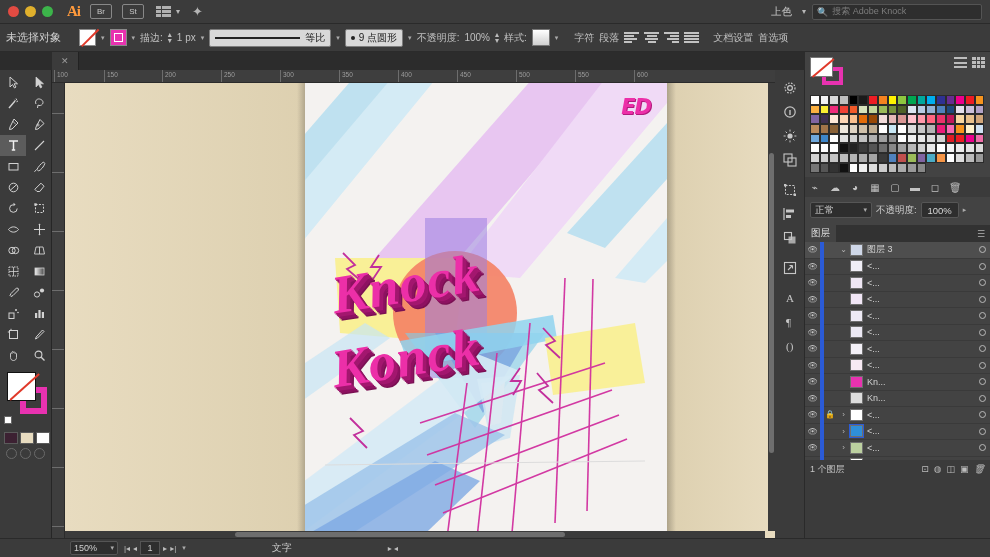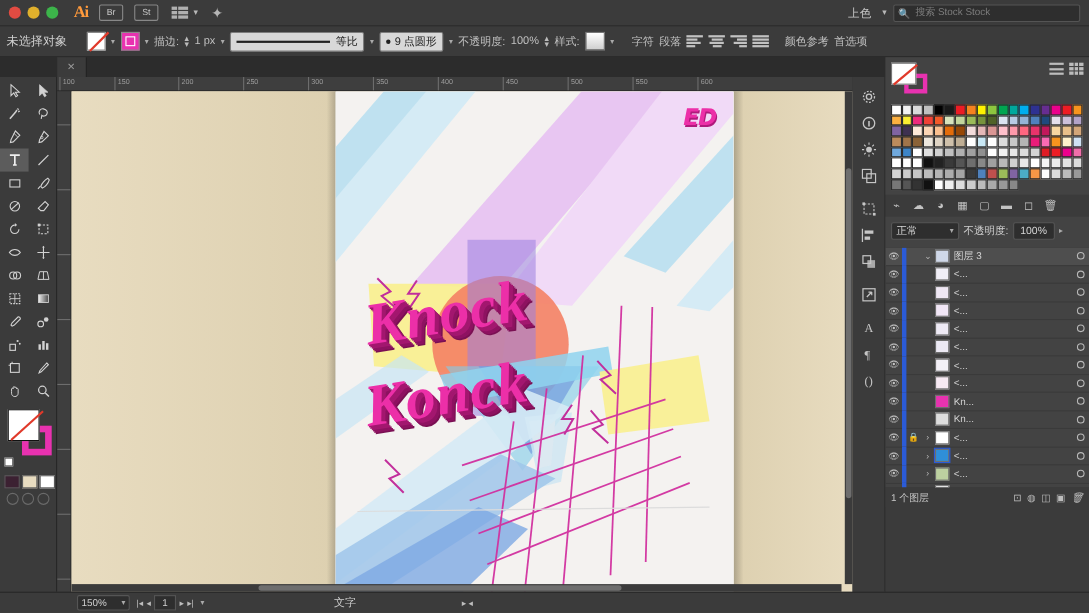--- a/index.html
+++ b/index.html
@@ -216,21 +216,21 @@
         <i></i>
         <i></i>
     </div>
     <span class="chev">▾</span>
     <div class="rocket">✦</div>
     <div class="mb-right">
       <span class="mb-lbl">上色</span>
       <span class="chev">▾</span>
       <div class="stock-search">
         <span class="mag">🔍</span>
-        <span class="ph">搜索 Stock Stock</span>
+        <span class="ph">搜索 Adobe Knock</span>
       </div>
     </div>
   </div>
 
   <div class="controlbar">
     <span class="cb-txt">未选择对象</span>
     <span style="width:8px"></span>
     <div class="sw-none"></div>
     <span class="mini-chev">▾</span>
     <div class="sw-mag">
@@ -278,21 +278,21 @@
         <i></i>
         <i></i>
       </div>
     <div class="align-ico j">
         <i></i>
         <i></i>
         <i></i>
         <i></i>
       </div>
     <span style="width:4px"></span>
-    <span class="cb-sm">颜色参考</span>
+    <span class="cb-sm">文档设置</span>
     <span class="cb-sm">首选项</span>
   </div>
 
   <div class="tabbar">
     <div class="doctab">
       <span class="x">✕</span>
     </div>
   </div>
 
   <div class="toolbar">
@@ -839,20 +839,24 @@
           <span class="mini-chev">▾</span>
         </div>
         <span style="color:#cfcfcf;font-size:9.5px">不透明度:</span>
         <div class="selbox" style="width:38px;justify-content:center">
           <span>100%</span>
         </div>
         <span class="mini-chev">▸</span>
       </div>
     </div>
 
+    <div class="ltabs">
+      <div class="ptab on">图层</div>
+      <span style="color:#b5b5b5;font-size:9px">☰</span>
+    </div>
     <div class="lbody">
       <div class="lrow top">
         <span class="eye">👁</span>
         <i class="colorbar"></i>
         <span class="lock"></span>
         <span class="ltw">⌄</span>
         <i class="thumb" style="background:#cfd7e8"></i>
         <span class="lname">图层 3</span>
         <span class="target">
             <i></i>
@@ -1022,18 +1026,18 @@
     <div class="sb-nav">
       <span>|◂</span>
       <span>◂</span>
       <div class="sb-pg">
         <span>1</span>
       </div>
       <span>▸</span>
       <span>▸|</span>
     </div>
     <span class="mini-chev">▾</span>
-    <span class="sb-tool" style="margin-left:112px">文字</span>
+    <span class="sb-tool" style="margin-left:80px">文字</span>
     <span class="sb-nav" style="margin-left:90px">▸ ◂</span>
   </div>
 
   <div class="wm"></div>
 </div>
 
 </body></html>

